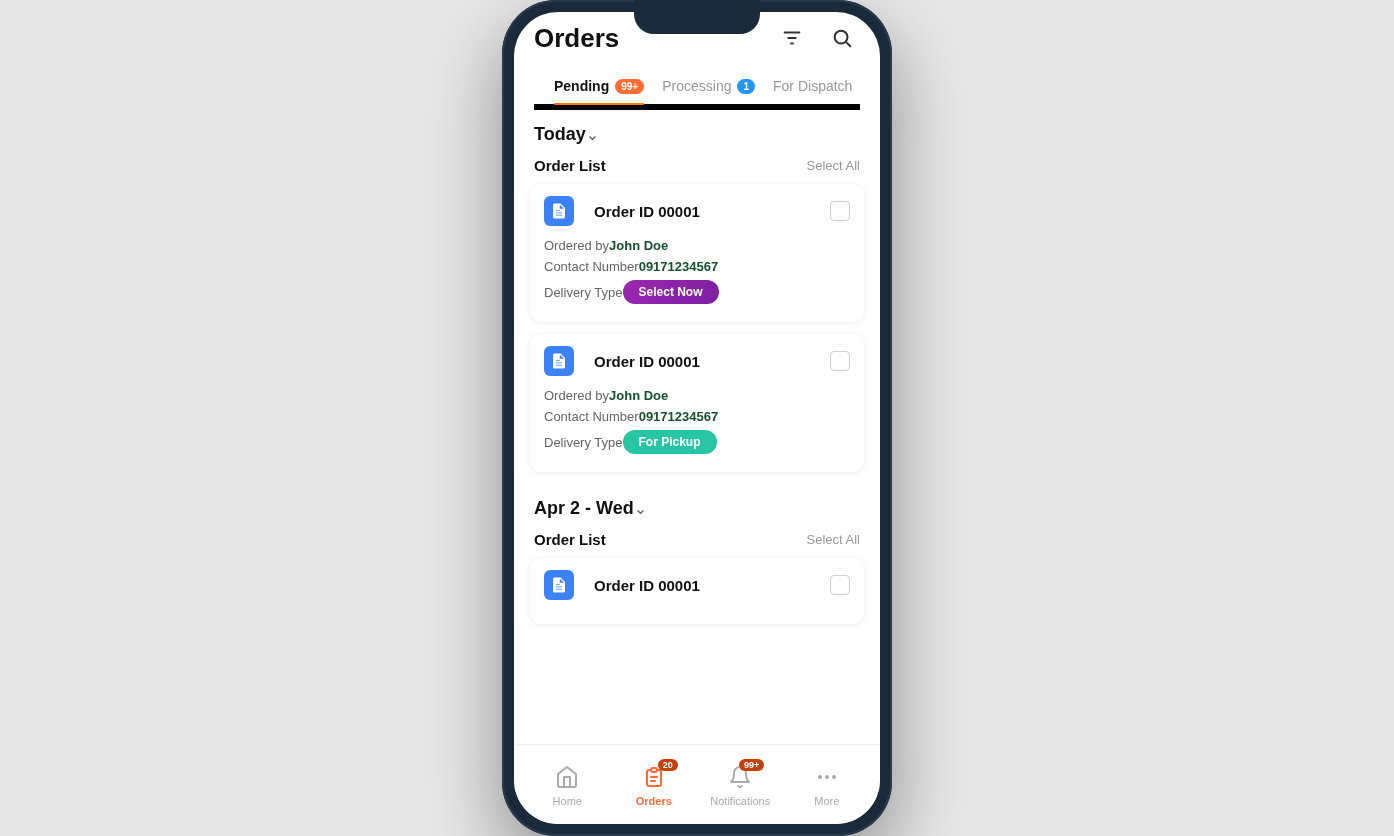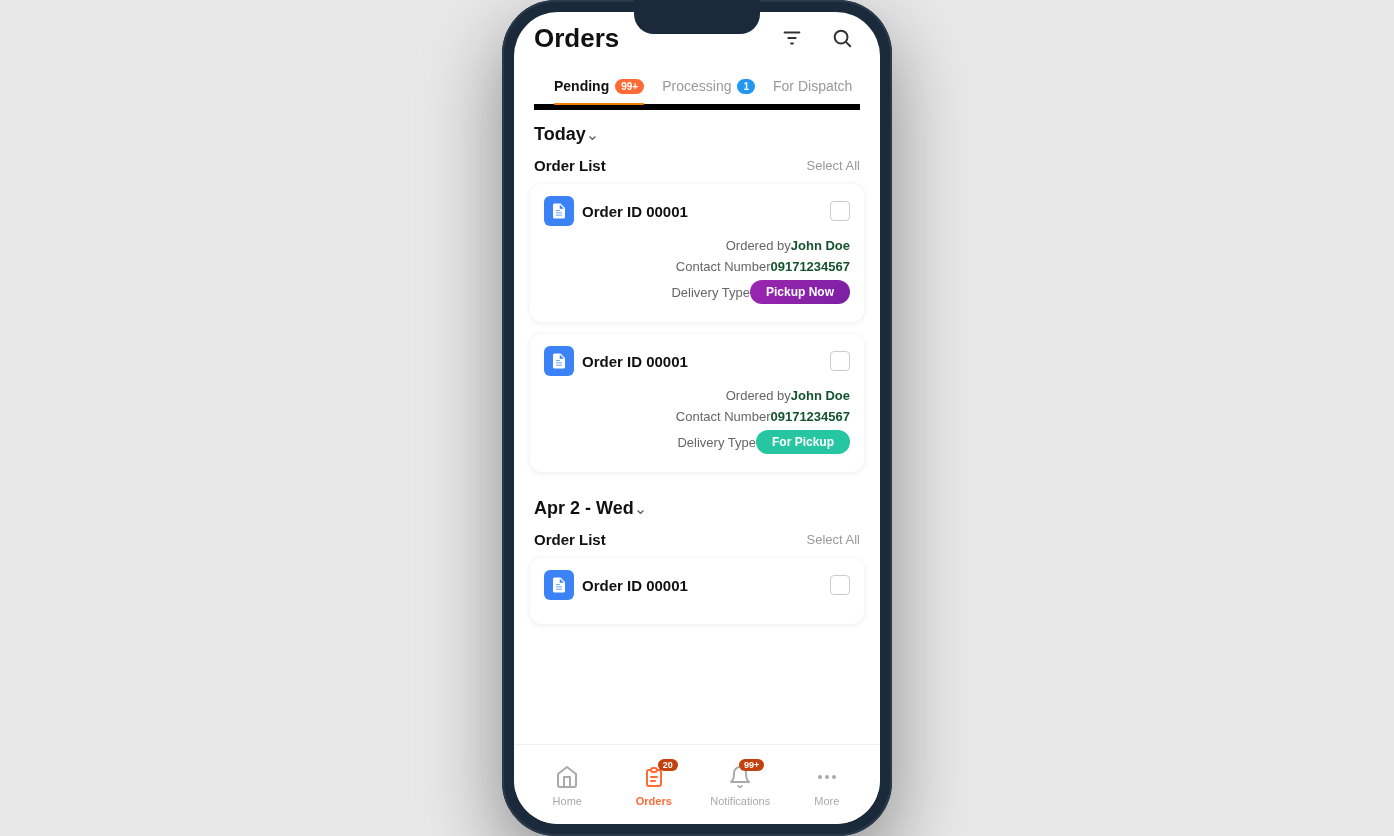--- a/index.html
+++ b/index.html
@@ -267,21 +267,21 @@
     .order-card-header {
       display: flex;
       justify-content: space-between;
       align-items: center;
       margin-bottom: 12px;
     }
 
     .order-id-row {
       display: flex;
       align-items: center;
-      gap: 8px;
+      gap: 20px;
     }
 
     .order-doc-icon {
       width: 30px;
       height: 30px;
       background: #3B82F6;
       border-radius: 6px;
       display: flex;
       align-items: center;
       justify-content: center;
@@ -303,21 +303,21 @@
     .checkbox {
       width: 20px;
       height: 20px;
       border: 1.5px solid #ccc;
       border-radius: 4px;
       flex-shrink: 0;
     }
 
     .order-detail-row {
       display: flex;
-      justify-content: flex-end;
+      justify-content: flex-start;
       align-items: center;
       margin-bottom: 6px;
     }
 
     .detail-label {
       font-size: 13px;
       color: #666;
     }
 
     .detail-value {
@@ -466,21 +466,21 @@
           <div class="order-detail-row">
             <span class="detail-label">Ordered by</span>
             <span class="detail-value">John Doe</span>
           </div>
           <div class="order-detail-row">
             <span class="detail-label">Contact Number</span>
             <span class="detail-value">09171234567</span>
           </div>
           <div class="order-detail-row">
             <span class="detail-label">Delivery Type</span>
-            <span class="delivery-badge deliver-now">Pickup Now</span>
+            <span class="delivery-badge deliver-now">Select Now</span>
           </div>
         </div>
 
         <div class="order-card">
           <div class="order-card-header">
             <div class="order-id-row">
               <div class="order-doc-icon">
                 <svg viewBox="0 0 24 24">
                     <path d="M14 2H6a2 2 0 0 0-2 2v16a2 2 0 0 0 2 2h12a2 2 0 0 0 2-2V8l-6-6zm-1 1.5L18.5 9H13V3.5zM8 17h8v1H8v-1zm0-3h8v1H8v-1zm0-3h5v1H8v-1z"></path>
                   </svg>

